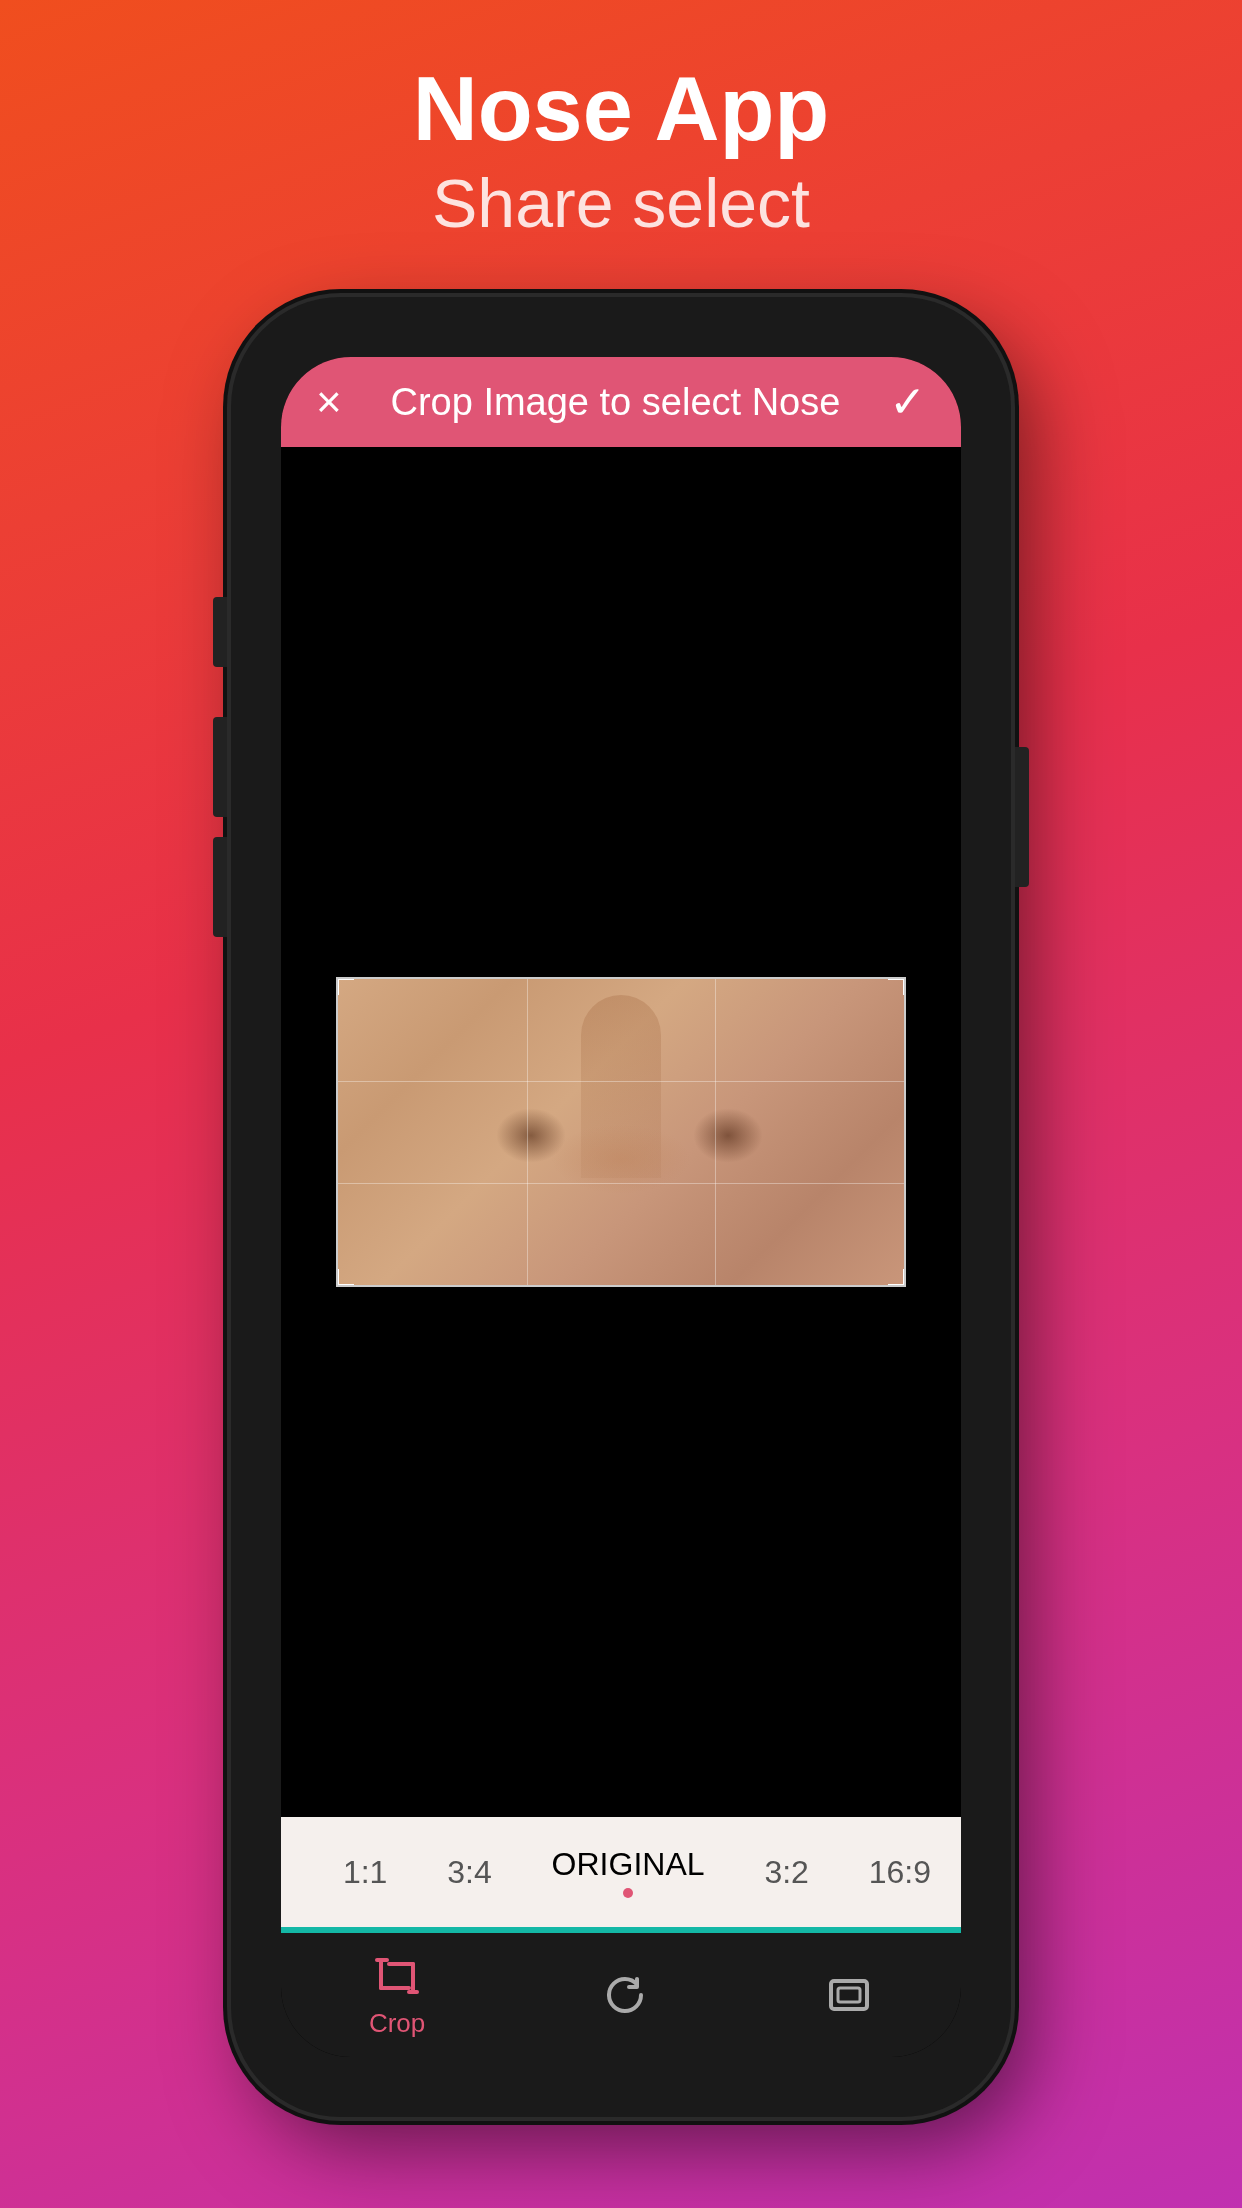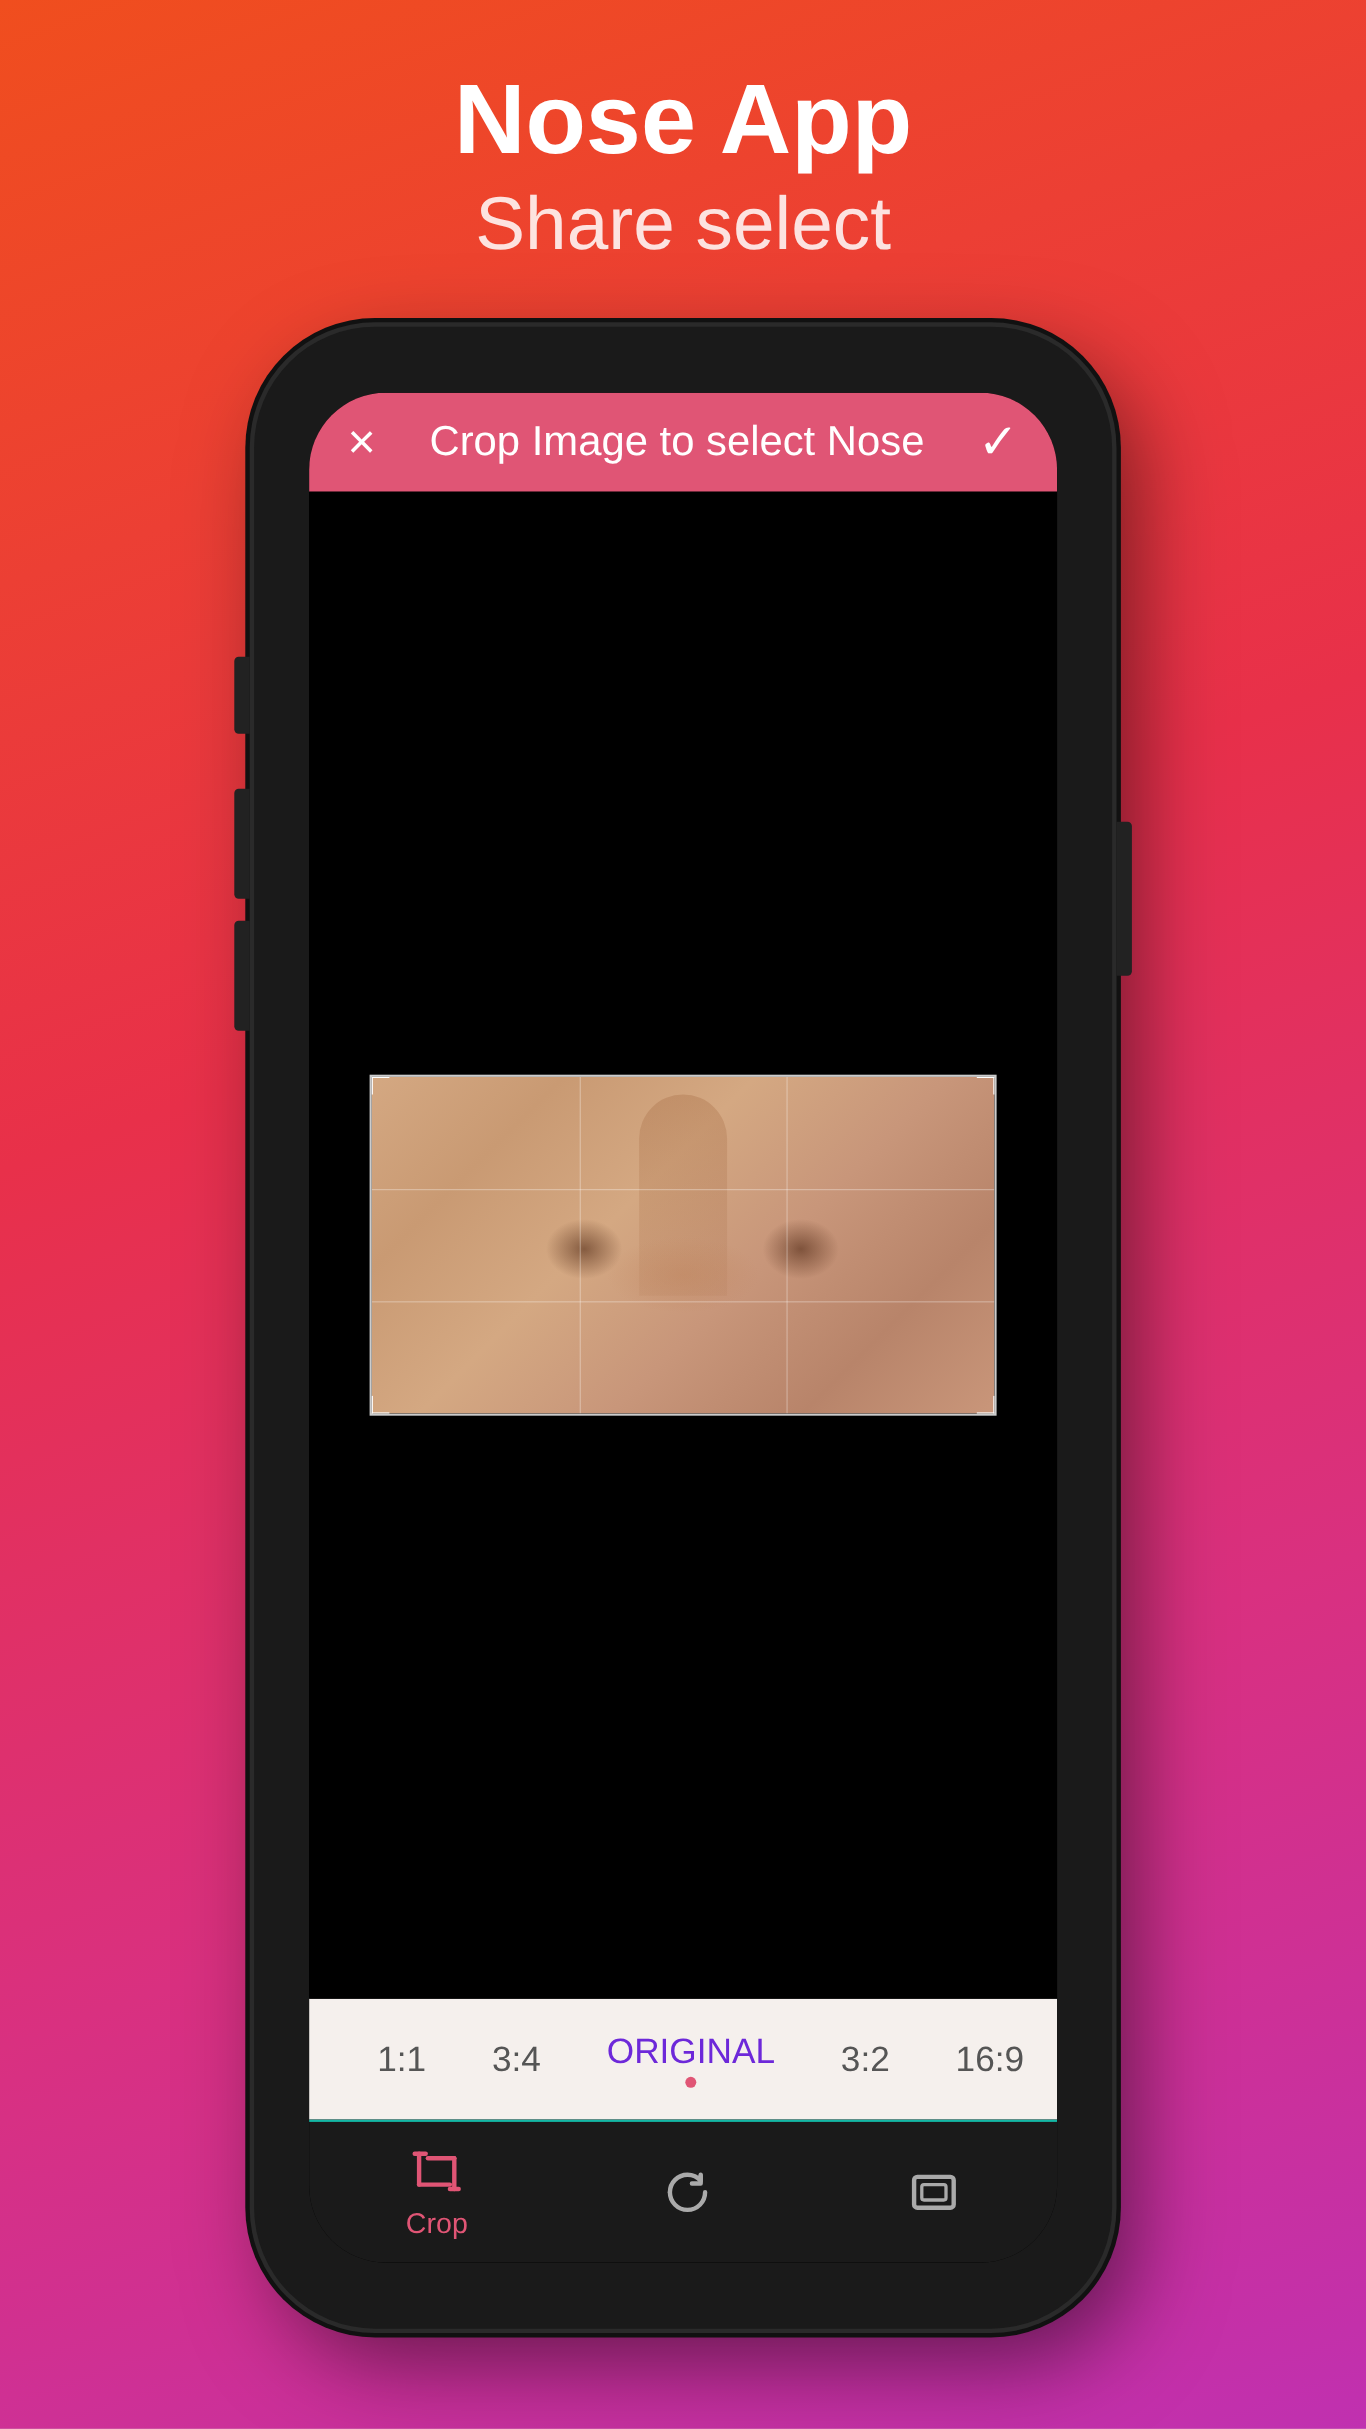--- a/index.html
+++ b/index.html
@@ -281,41 +281,41 @@
       flex-direction: column;
       align-items: center;
       font-size: 32px;
       color: #555;
       font-weight: 500;
       cursor: pointer;
       padding: 8px 20px;
     }
 
     .ratio-item.active {
-      color: #6d28d9;
+      color: #000000;
     }
 
     .ratio-dot {
       width: 10px;
       height: 10px;
       background: #e05575;
       border-radius: 50%;
       margin-top: 5px;
     }
 
     
     .bottom-toolbar {
       width: 100%;
       height: 130px;
       background: #1a1a1a;
       display: flex;
       align-items: center;
       justify-content: space-around;
       flex-shrink: 0;
-      border-top: 2px solid #14b8a6;
+      border-top: 6px solid #14b8a6;
     }
 
     .toolbar-item {
       display: flex;
       flex-direction: column;
       align-items: center;
       gap: 8px;
       cursor: pointer;
     }
 

